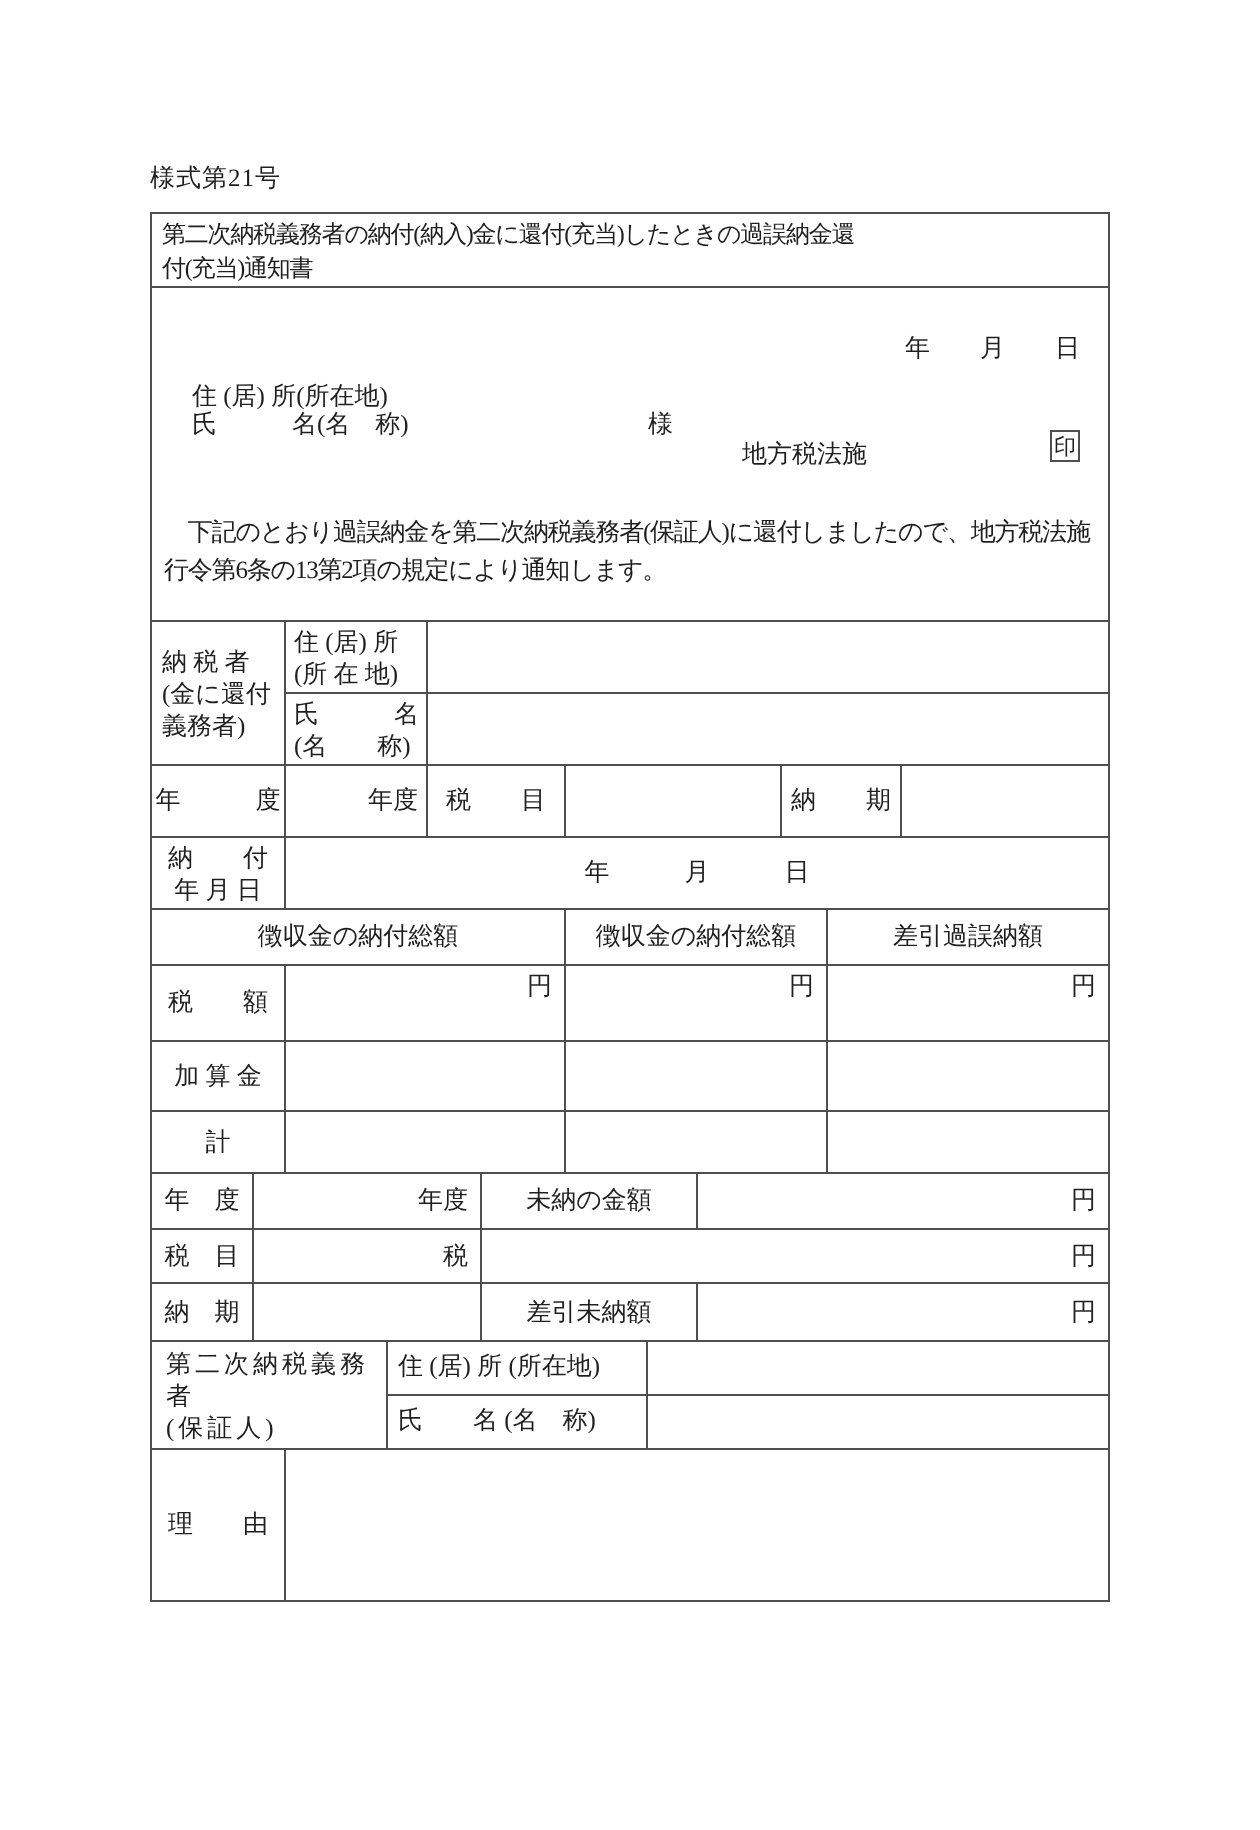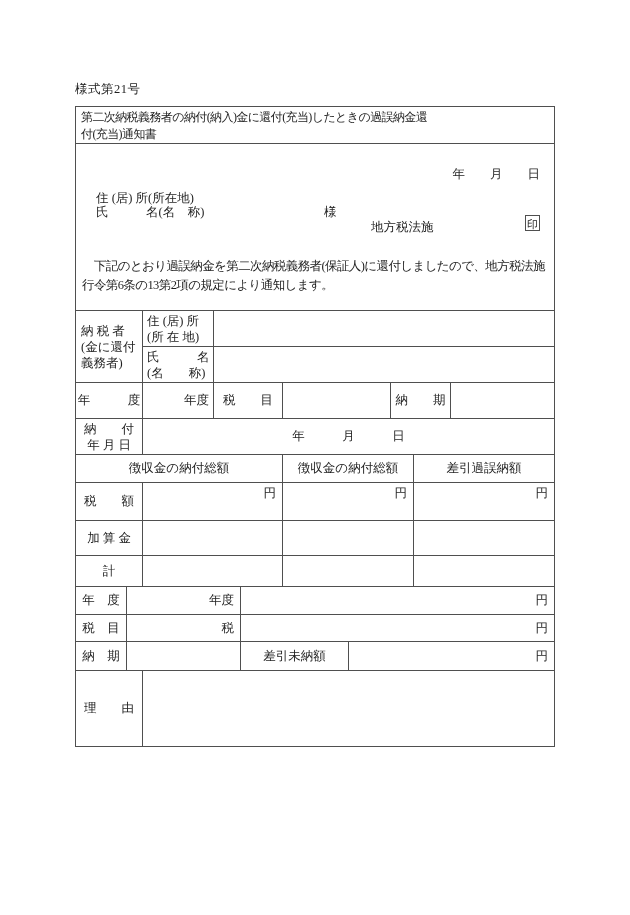--- a/index.html
+++ b/index.html
@@ -139,35 +139,50 @@
     <div class="c" style="width:140px"></div>
     <div class="c" style="width:131px"></div>
     <div class="c last" style="flex:1"></div>
   </div>
 
   <div class="r" style="height:84px">
     <div class="col" style="flex:1">
       <div class="subrow" style="height:28px">
         <div class="c" style="width:51px">年　度</div>
         <div class="c right" style="width:114px; padding-right:6px">年度</div>
+        <div class="c" style="width:108px">未納の金額</div>
         <div class="c last right" style="flex:1; padding-right:6px">円</div>
       </div>
       <div class="subrow" style="height:28px">
         <div class="c" style="width:51px">税　目</div>
         <div class="c right" style="width:114px; padding-right:6px">税</div>
         <div class="c last right" style="flex:1; padding-right:6px">円</div>
       </div>
       <div class="subrow inner-last" style="height:28px">
         <div class="c" style="width:51px">納　期</div>
         <div class="c right" style="width:114px; padding-right:6px"></div>
         <div class="c" style="width:108px">差引未納額</div>
         <div class="c last right" style="flex:1; padding-right:6px">円</div>
       </div>
     </div>
   </div>
 
+  <div class="r" style="height:54px">
+    <div class="c ml left spread2" style="width:118px; padding-left:7px">第二次納税義務者
+(保証人)</div>
+    <div class="col" style="flex:1">
+      <div class="subrow" style="height:27px">
+        <div class="c left" style="width:130px; padding-left:5px">住 (居) 所 (所在地)</div>
+        <div class="c last" style="flex:1"></div>
+      </div>
+      <div class="subrow inner-last" style="height:27px">
+        <div class="c left" style="width:130px; padding-left:5px">氏　　名 (名　称)</div>
+        <div class="c last" style="flex:1"></div>
+      </div>
+    </div>
+  </div>
 
   <div class="r last-row" style="height:75px">
     <div class="c" style="width:67px">理　　由</div>
     <div class="c last" style="flex:1"></div>
   </div>
 
 </div>
 
 </body></html>

